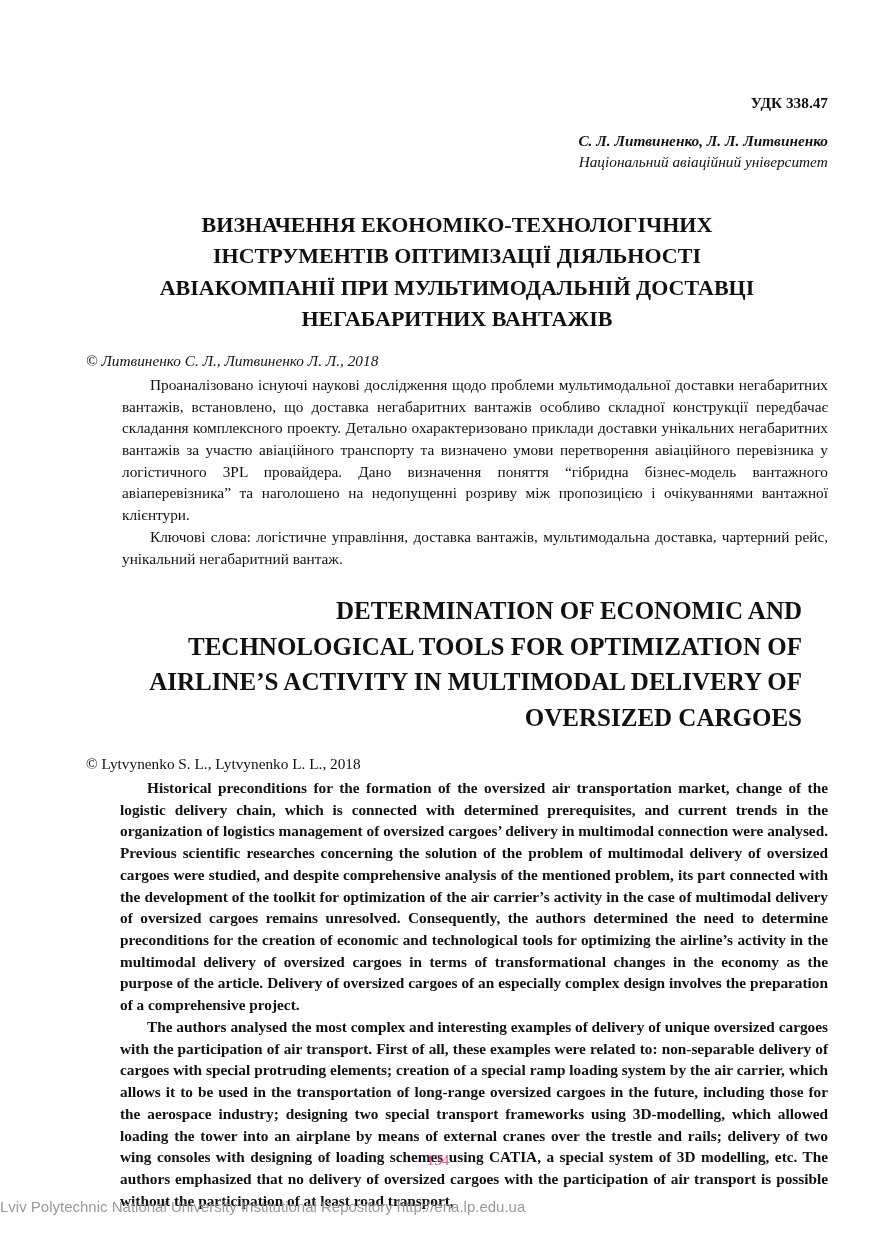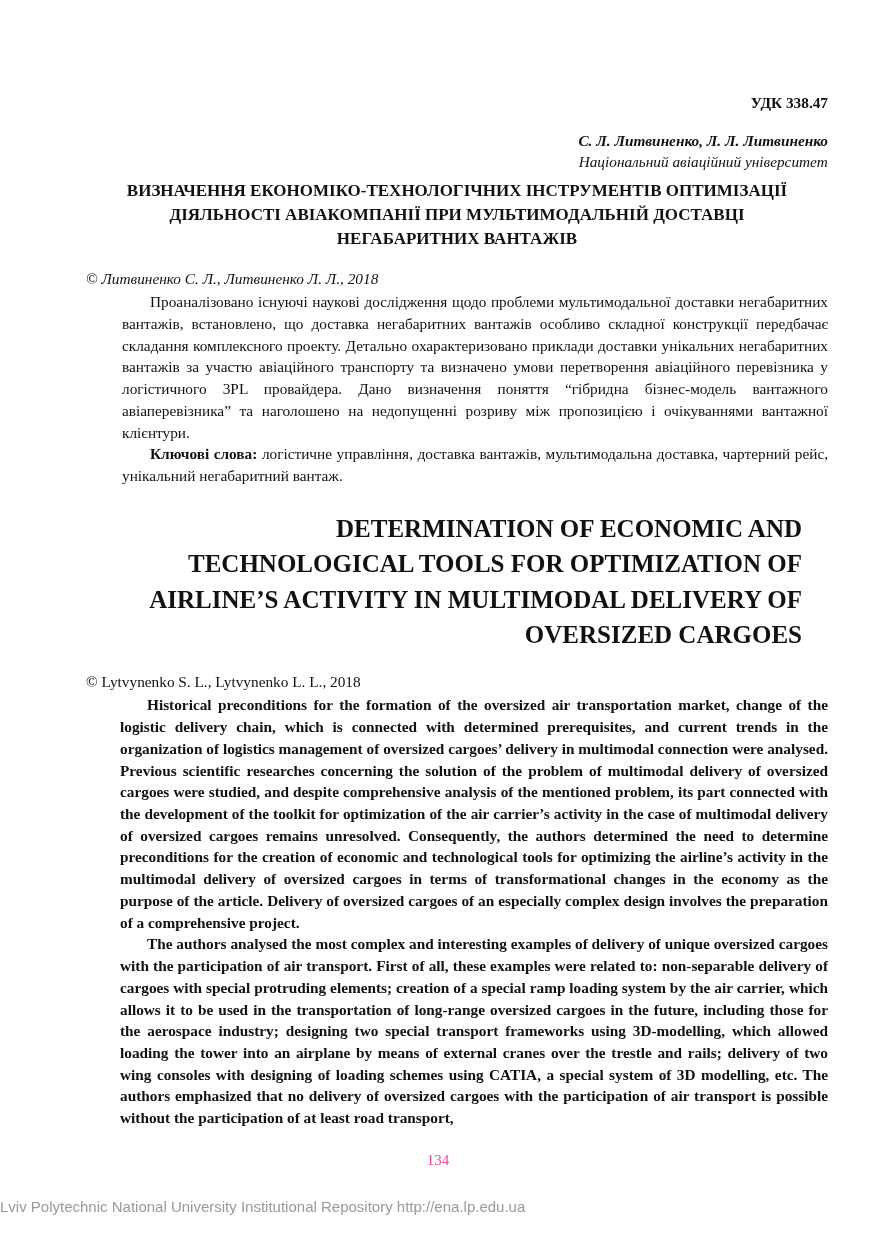--- a/index.html
+++ b/index.html
@@ -30,24 +30,24 @@
     margin-top: 16px;
     font-style: italic;
   }
   .authors-inner {
     display: inline-block;
     text-align: center;
   }
   .authors { font-weight: bold; }
   .affiliation { font-weight: normal; }
   .title-uk {
-    margin: 6px auto 0 auto;
+    margin: 36px auto 0 auto;
     max-width: 664px;
     text-align: center;
-    font-size: 17px;
+    font-size: 22px;
     font-weight: bold;
     line-height: 1.42;
   }
   .copyright {
     margin-top: 16px;
     font-style: italic;
   }
   .abstract-uk {
     margin-left: 36px;
     margin-top: 2px;
@@ -56,21 +56,21 @@
     margin: 0;
     text-indent: 28px;
     text-align: justify;
     font-weight: normal;
   }
   .abstract-uk .kw {
     margin: 0;
     text-indent: 28px;
     text-align: justify;
   }
-  .kw-label { font-weight: bold; }
+  .kw-label { font-weight: normal; }
   .title-en {
     margin: 24px auto 0 auto;
     max-width: 690px;
     text-align: right;
     font-size: 25px;
     font-weight: bold;
     line-height: 1.42;
   }
   .copyright-en {
     margin-top: 18px;

